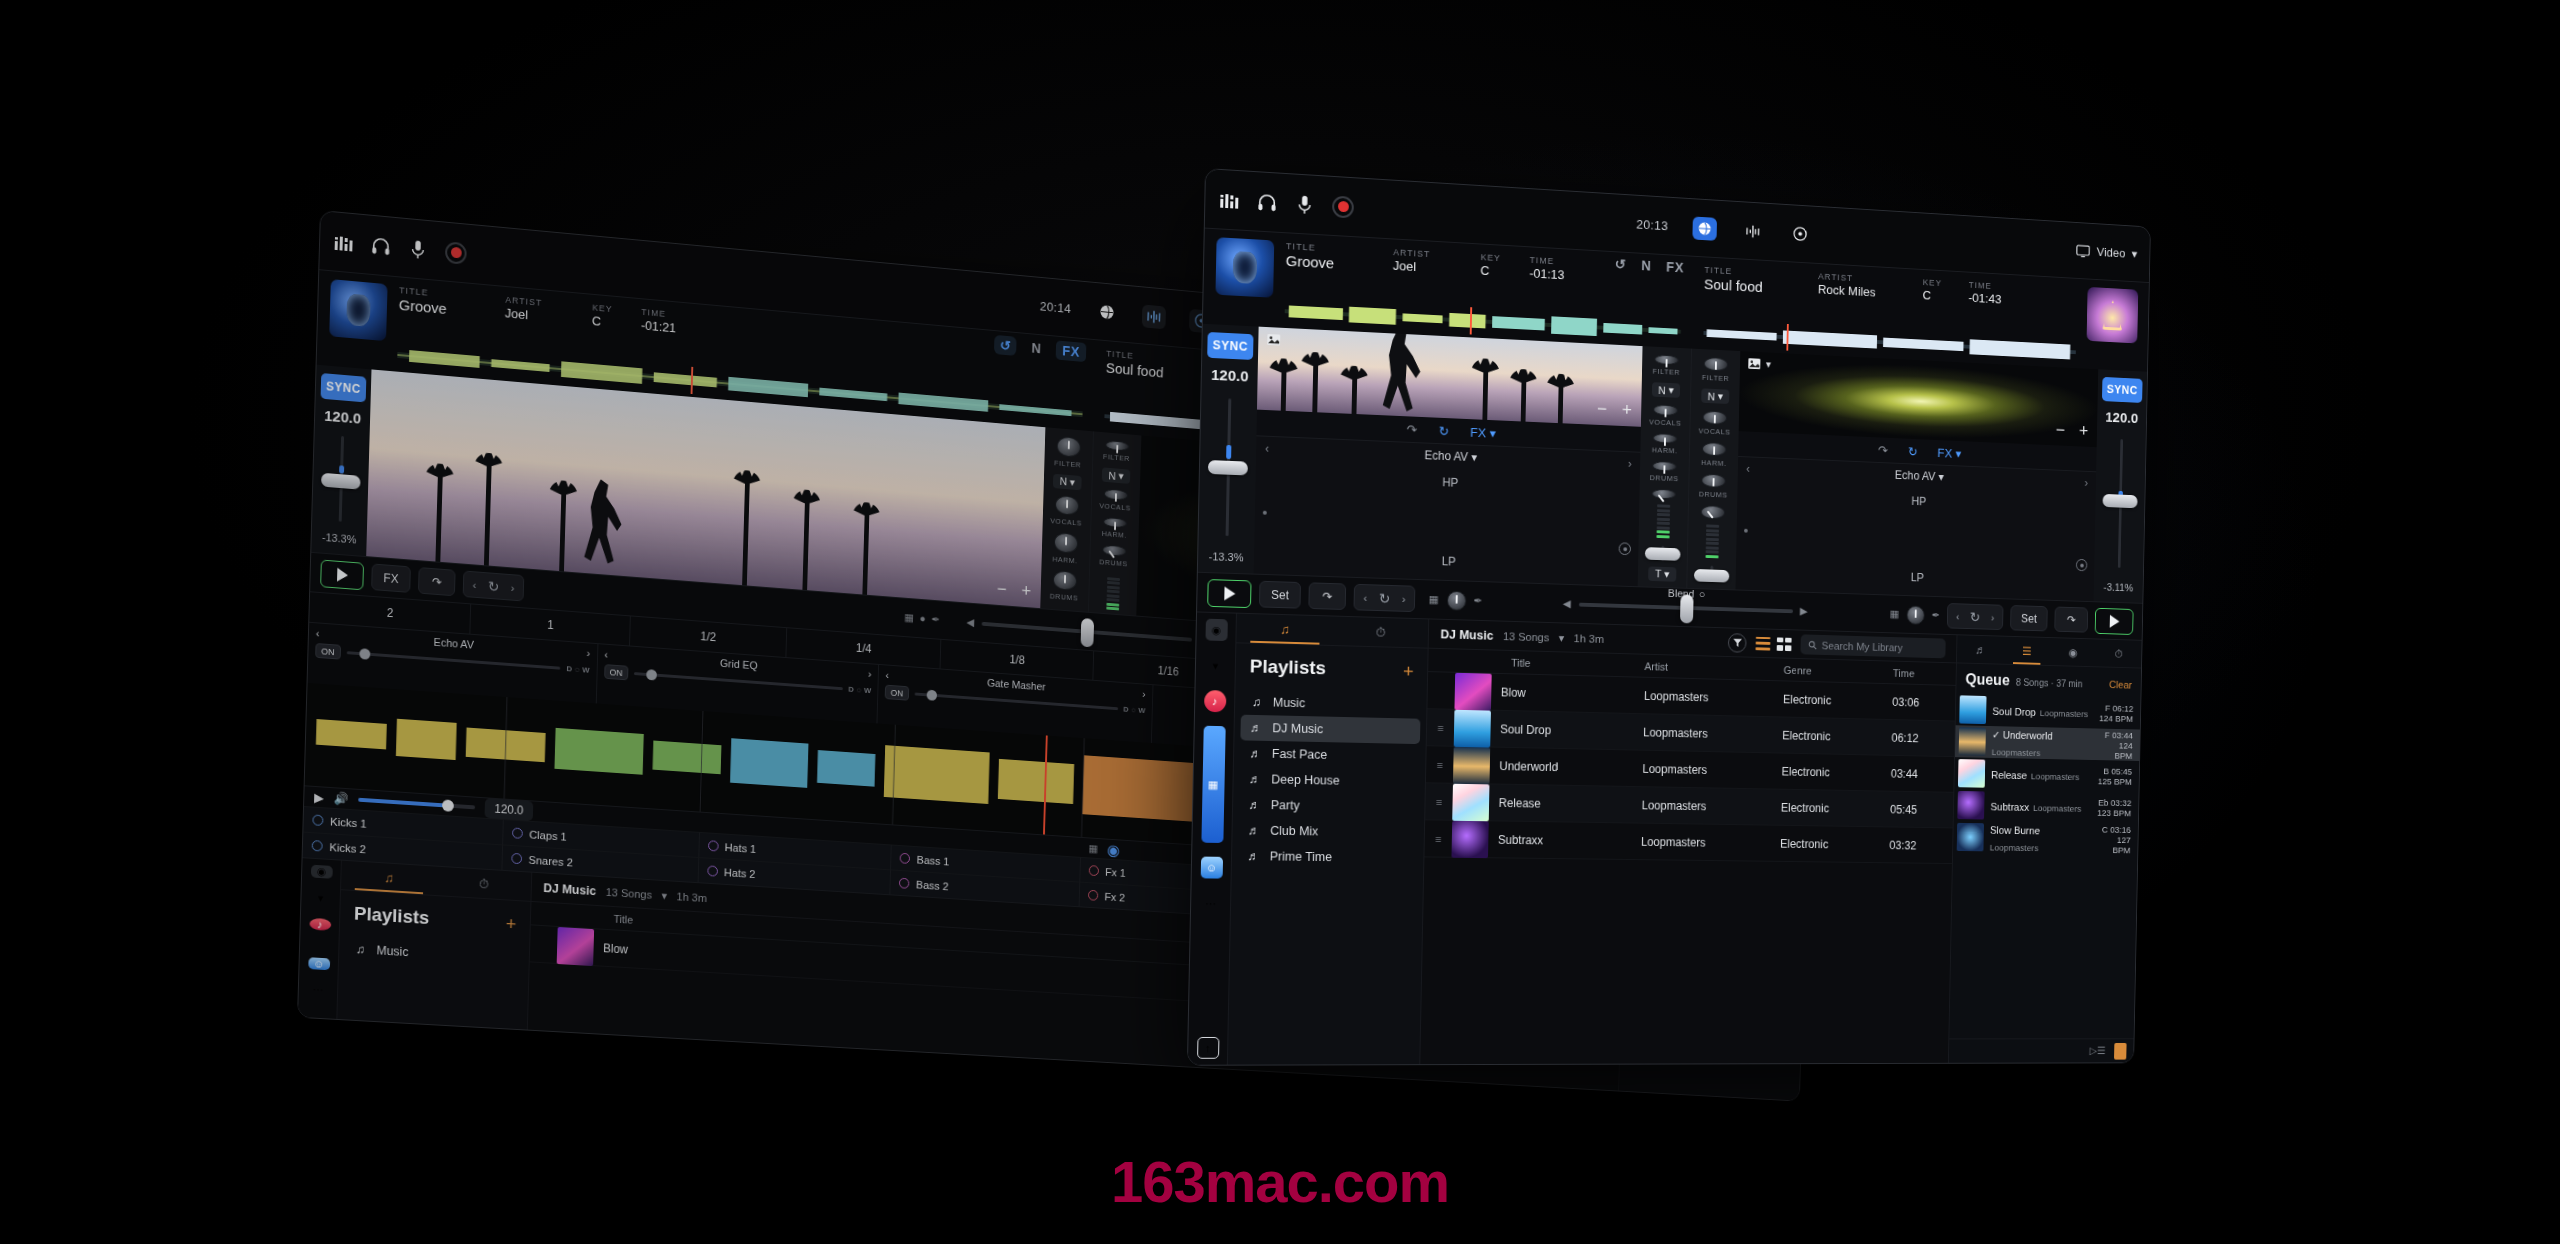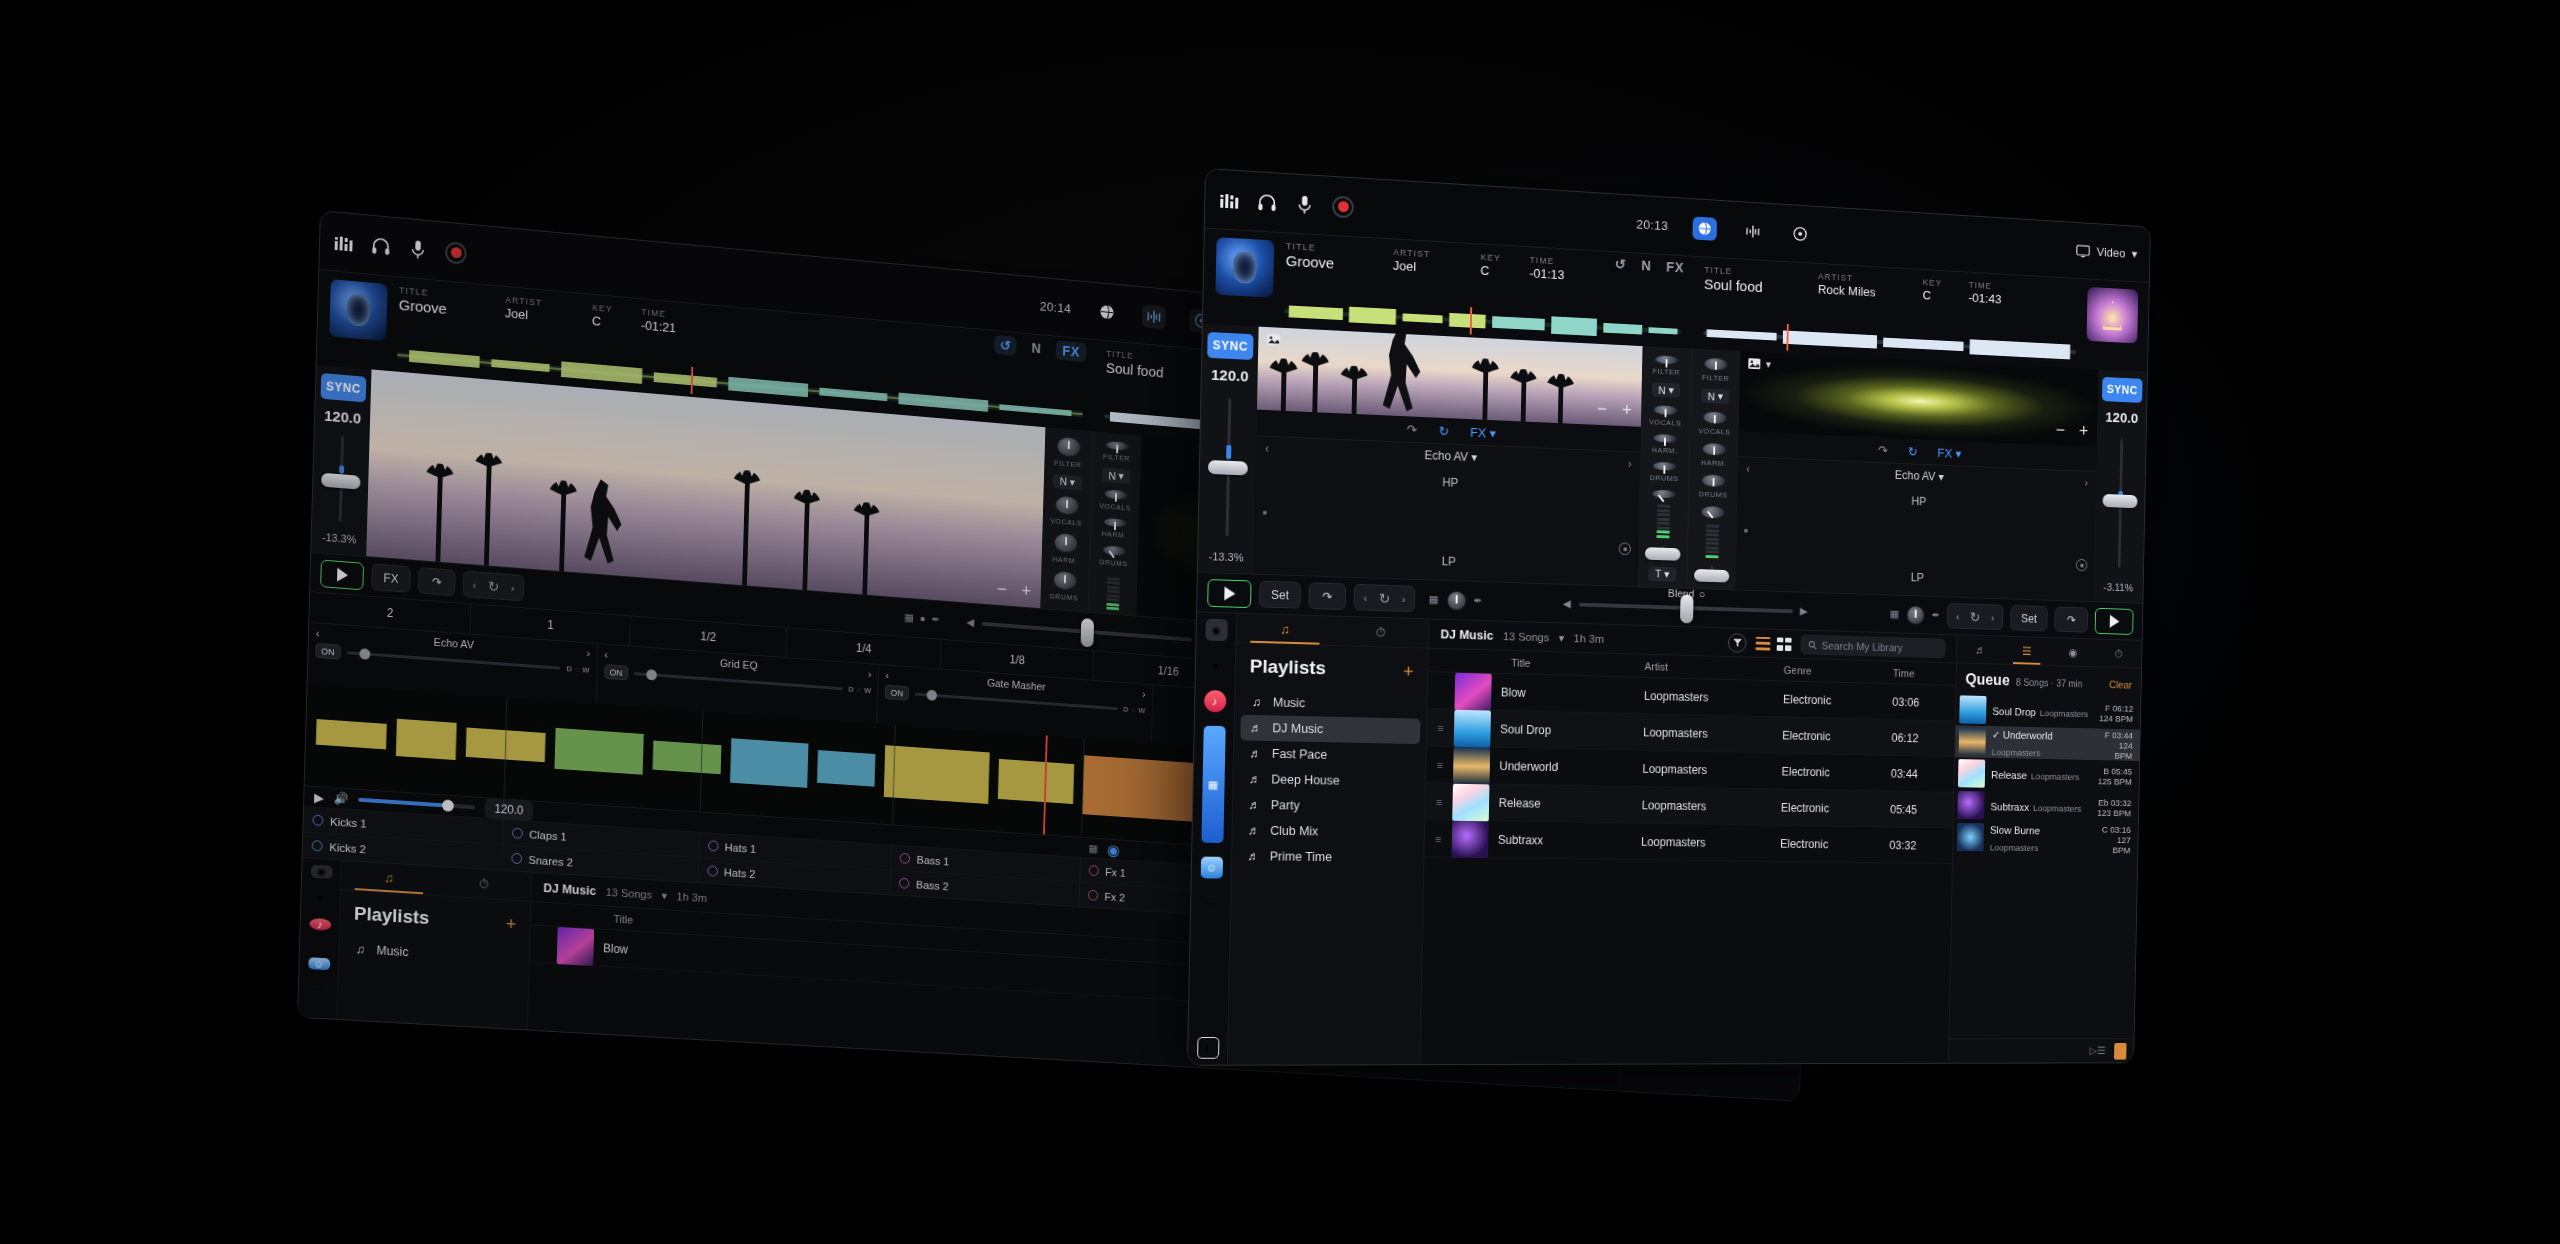--- a/index.html
+++ b/index.html
@@ -1582,13 +1582,14 @@
           <div class="q-foot">
             <span class="tiny">▷☰</span>
             <span class="orange"></span>
           </div>
         </div>
       </div>
 
     </div>
   </div>
 
+  <div class="watermark">163mac.com</div>
 </div>
 
 </body></html>

